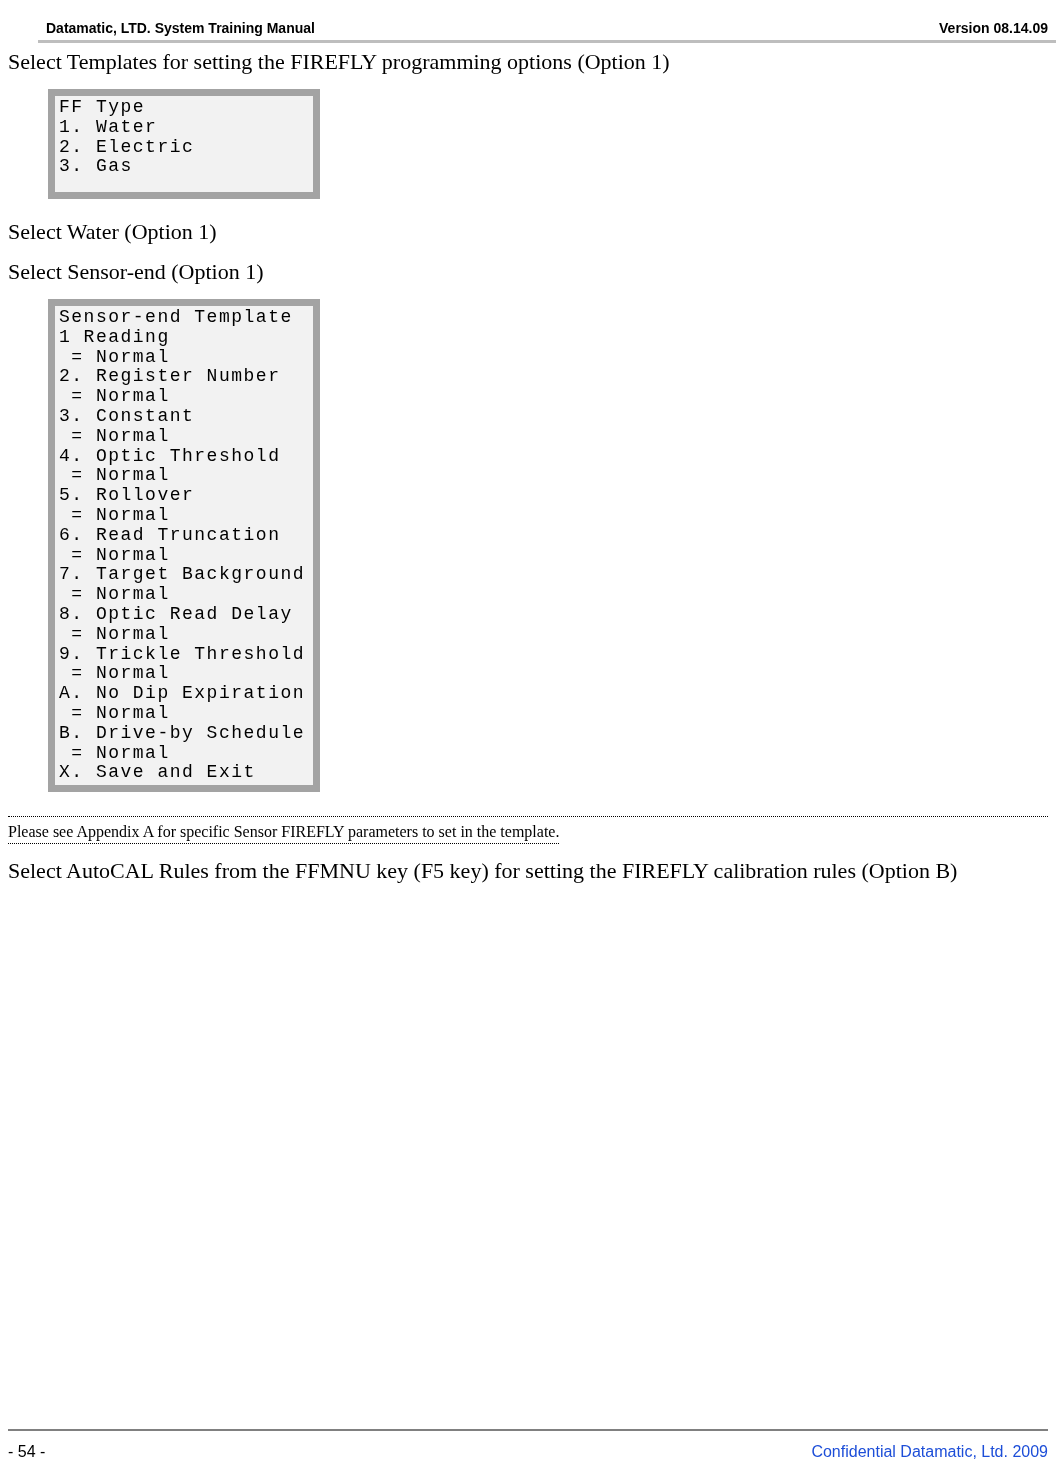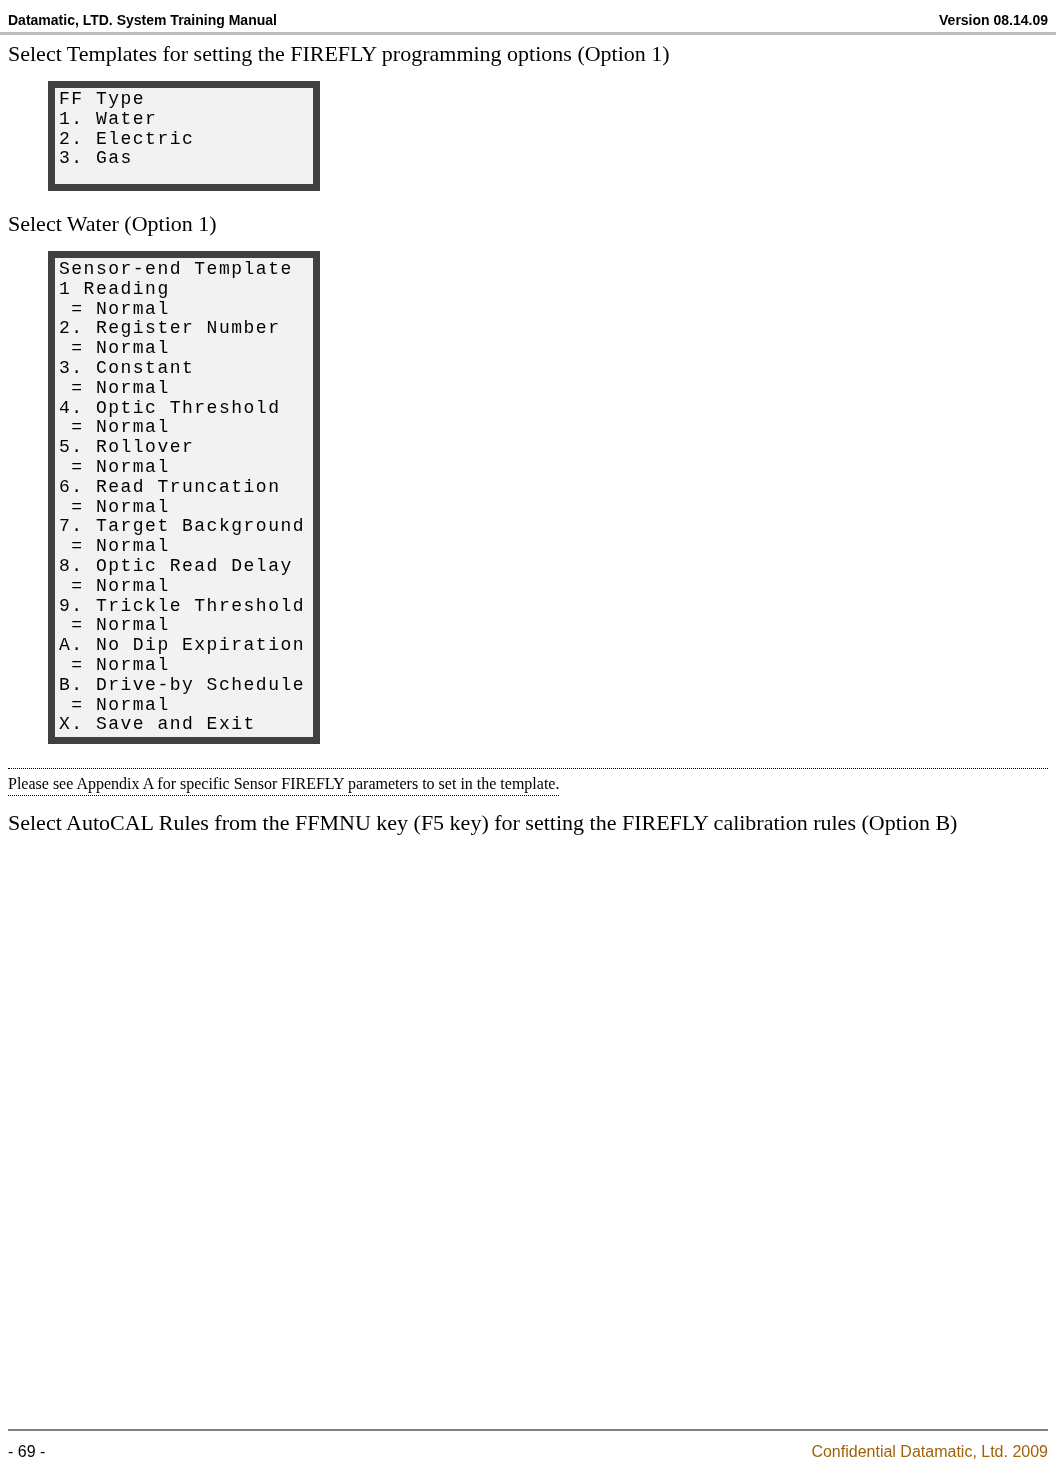--- a/index.html
+++ b/index.html
@@ -15,34 +15,35 @@
       font-size: 20px;
       color: #000;
       position: relative;
     }
     .header {
       display: flex;
       justify-content: space-between;
       font-family: Arial, sans-serif;
       font-size: 14px;
       font-weight: bold;
-      padding: 12px 8px 4px 8px;
+      padding: 20px 8px 4px 8px;
       border-bottom: 3px solid #bebebe;
+      margin-left: 38px;
     }
     .content {
       padding: 2px 8px;
     }
     .paragraph {
       font-family: "Times New Roman", Times, serif;
       font-size: 22px;
       margin-bottom: 14px;
       margin-top: 4px;
     }
     .lcd-box {
-      border: 7px solid #404040;
+      border: 7px solid #a3a3a3;
       display: inline-block;
       margin-bottom: 16px;
       margin-left: 40px;
       min-width: 272px;
     }
     .lcd-inner {
       background: #f2f2f2;
       padding: 2px 4px 2px 4px;
       font-family: "Courier New", Courier, monospace;
       font-size: 18px;
@@ -82,21 +83,21 @@
       position: absolute;
       bottom: 10px;
       left: 8px;
       right: 8px;
       display: flex;
       justify-content: space-between;
       font-family: Arial, sans-serif;
       font-size: 16px;
     }
     .footer-right {
-      color: #a16207;
+      color: #1d4ed8;
     }
   </style>
 </head>
 <body>
 
 <div class="header">
   <span>Datamatic, LTD. System Training  Manual</span>
   <span>Version 08.14.09</span>
 </div>
 
@@ -107,20 +108,21 @@
   <div class="lcd-box lcd-box-1">
     <div class="lcd-inner">FF Type
 1. Water
 2. Electric
 3. Gas</div>
   </div>
 
   <p class="paragraph">Select Water (Option 1)</p>
 
 
+  <p class="paragraph">Select Sensor-end (Option 1)</p>
 
   <div class="lcd-box lcd-box-3">
     <div class="lcd-inner">Sensor-end Template
 1 Reading
  = Normal
 2. Register Number
  = Normal
 3. Constant
  = Normal
 4. Optic Threshold
@@ -144,15 +146,15 @@
 
   <div class="hr-dotted"></div>
   <span class="boxed-text">Please see Appendix A for specific Sensor FIREFLY parameters to set in the template.</span>
 
   <p class="paragraph" style="margin-top:14px;">Select AutoCAL Rules from the FFMNU key (F5 key) for setting the FIREFLY calibration rules (Option B)</p>
 
 </div>
 
 <div class="footer-line"></div>
 <div class="footer">
-  <span>- 69 -</span>
+  <span>- 54 -</span>
   <span class="footer-right">Confidential Datamatic, Ltd. 2009</span>
 </div>
 
 </body></html>

